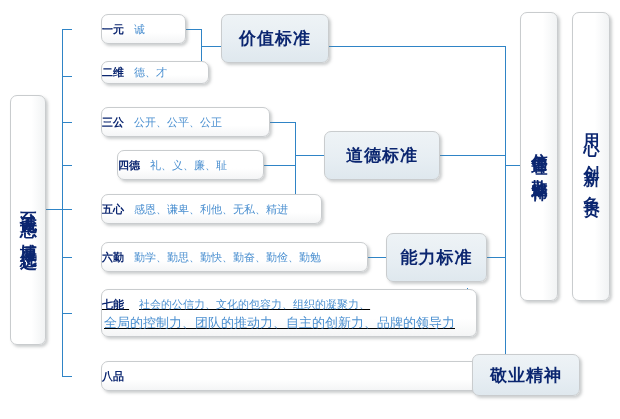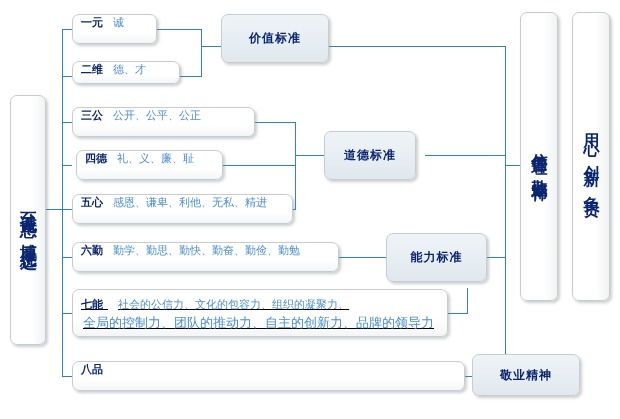--- a/index.html
+++ b/index.html
@@ -17,43 +17,43 @@
 
   
   .box{
     position:absolute;box-sizing:border-box;
     border:1px solid #c9ccce;border-radius:7px;
     background:#ffffff;
     box-shadow:2px 2px 3px rgba(120,125,130,.38);
   }
   
   .leaf{
-    display:flex;
-    padding-left:8px;
+    display:flex;align-items:center;
     background:linear-gradient(180deg,#ffffff 0%,#ffffff 62%,#f4f5f6 100%);
+    margin-left:29px;
   }
   .leaf.two-line{display:block;padding-top:3px;text-decoration:underline;}
   .leaf-key{
     color:#0b2670;font-weight:bold;font-size:11px;
     letter-spacing:0px;white-space:nowrap;flex:0 0 auto;
   }
   .leaf-val{
     color:#4a8fd0;font-size:11px;white-space:nowrap;
     margin-left:10px;
   }
   .leaf .l2{
     display:block;color:#4a8fd0;font-size:13px;white-space:nowrap;
     margin-left:2px;margin-top:2px;
   }
 
   
   .cat{
     display:flex;align-items:center;justify-content:center;
     background:linear-gradient(180deg,#eef3f6 0%,#e7eef3 55%,#dfe8ee 100%);
-    color:#0b2670;font-weight:bold;font-size:12px;letter-spacing:1px;
+    color:#0b2670;font-weight:bold;font-size:17px;letter-spacing:1px;
   }
 
   
   .vbox{
     display:flex;align-items:center;justify-content:center;
     background:linear-gradient(90deg,#ffffff 0%,#ffffff 60%,#f1f3f4 100%);
   }
   .vtext{
     writing-mode:vertical-rl;text-orientation:upright;
     color:#0b2670;font-weight:bold;
@@ -113,26 +113,26 @@
   <div class="box leaf" style="left:72px;top:14px;width:85px;height:30px;">
     <span class="leaf-key">一元</span>
     <span class="leaf-val">诚</span>
   </div>
 
   <div class="box leaf" style="left:72px;top:61px;width:108px;height:23px;">
     <span class="leaf-key">二维</span>
     <span class="leaf-val">德、才</span>
   </div>
 
-  <div class="box leaf" style="left:72px;top:107px;width:183px;height:30px;">
+  <div class="box leaf" style="left:72px;top:107px;width:169px;height:30px;">
     <span class="leaf-key">三公</span>
     <span class="leaf-val">公开、公平、公正</span>
   </div>
 
-  <div class="box leaf" style="left:76px;top:150px;width:147px;height:30px;">
+  <div class="box leaf" style="left:88px;top:150px;width:147px;height:30px;">
     <span class="leaf-key">四德</span>
     <span class="leaf-val">礼、义、廉、耻</span>
   </div>
 
   <div class="box leaf" style="left:72px;top:242px;width:267px;height:30px;">
     <span class="leaf-key">六勤</span>
     <span class="leaf-val">勤学、勤思、勤快、勤奋、勤俭、勤勉</span>
   </div>
 
   <div class="box leaf" style="left:72px;top:194px;width:221px;height:30px;">
@@ -149,21 +149,21 @@
   </div>
 
   <div class="box leaf" style="left:72px;top:361px;width:393px;height:30px;">
     <span class="leaf-key">八品</span>
   </div>
 
   <div class="box cat" style="left:221px;top:14px;width:108px;height:49px;">
     <span>价值标准</span>
   </div>
 
-  <div class="box cat" style="left:324px;top:131px;width:92px;height:49px;">
+  <div class="box cat" style="left:324px;top:131px;width:116px;height:49px;">
     <span>道德标准</span>
   </div>
 
   <div class="box cat" style="left:386px;top:233px;width:101px;height:49px;">
     <span>能力标准</span>
   </div>
 
   <div class="box cat" style="left:472px;top:354px;width:108px;height:42px;">
     <span>敬业精神</span>
   </div>

